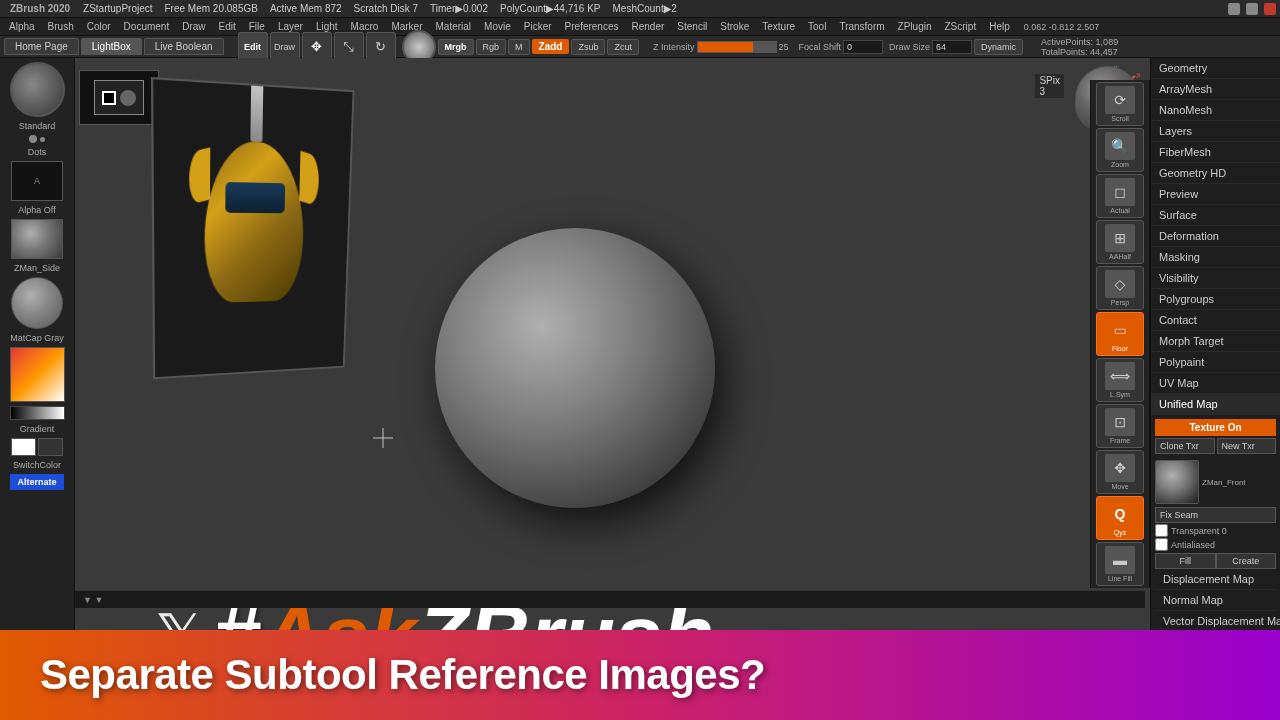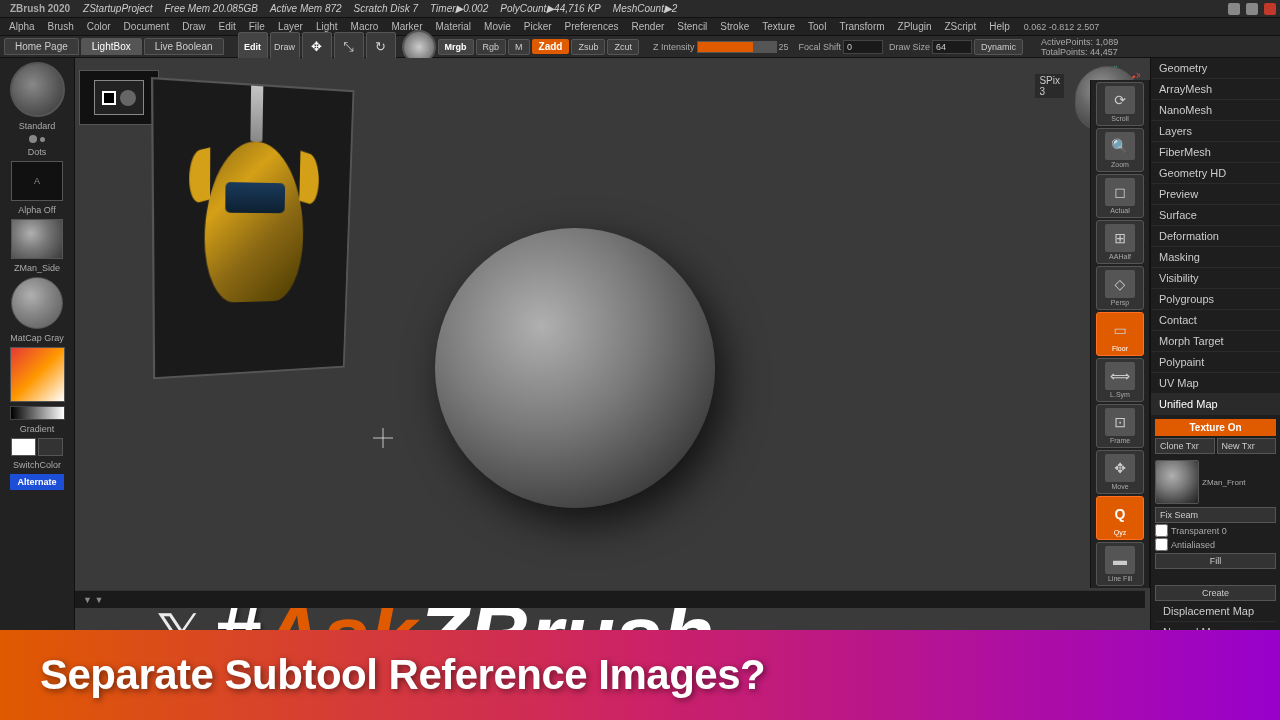--- a/index.html
+++ b/index.html
@@ -24,21 +24,20 @@
       padding: 0 4px;
       gap: 2px;
       border-bottom: 1px solid #111;
     }
     .menu-item {
       font-size: 10px;
       color: #ccc;
       padding: 1px 5px;
       cursor: pointer;
       white-space: nowrap;
-      font-style: italic;
     }
     #app-title {
       font-size: 10px;
       color: #aaa;
       font-weight: bold;
       padding: 1px 6px;
     }
     #top-right-controls {
       margin-left: auto;
       display: flex;
@@ -445,21 +444,21 @@
     .texture-name {
       font-size: 8px;
       color: #aaa;
       text-align: center;
     }
     .checkbox-row {
       display: flex; align-items: center; gap: 3px; margin-bottom: 1px;
     }
     .cb-label { font-size: 9px; color: #aaa; }
     .fill-create-btns {
-      display: flex; gap: 16px; margin-top: 2px; flex-direction: column;
+      display: flex; gap: 0; margin-top: 2px;
     }
     .fill-btn, .create-btn {
       background: #333;
       border: 1px solid #555;
       color: #ccc;
       font-size: 9px;
       padding: 2px 4px;
       cursor: pointer;
       flex: 1;
     }

